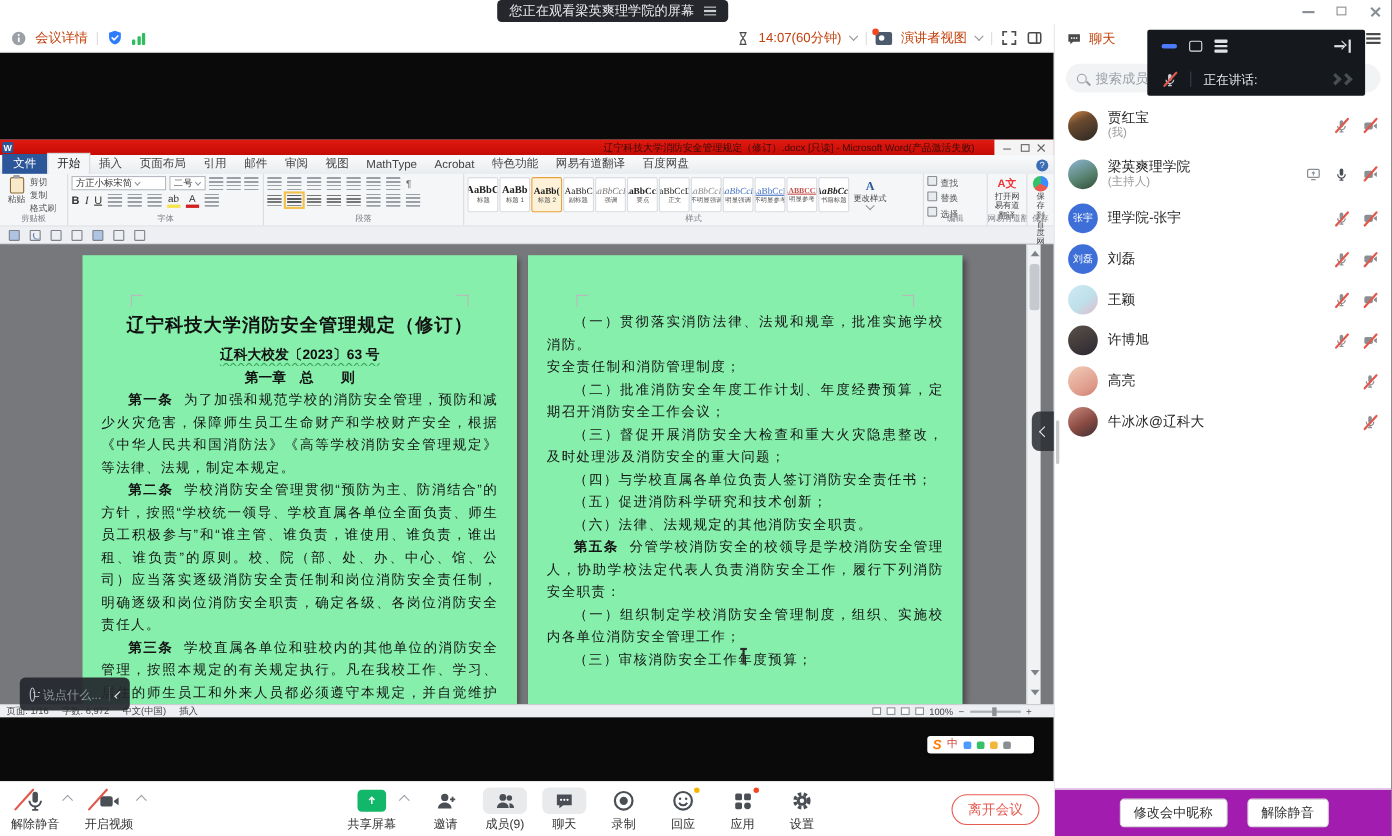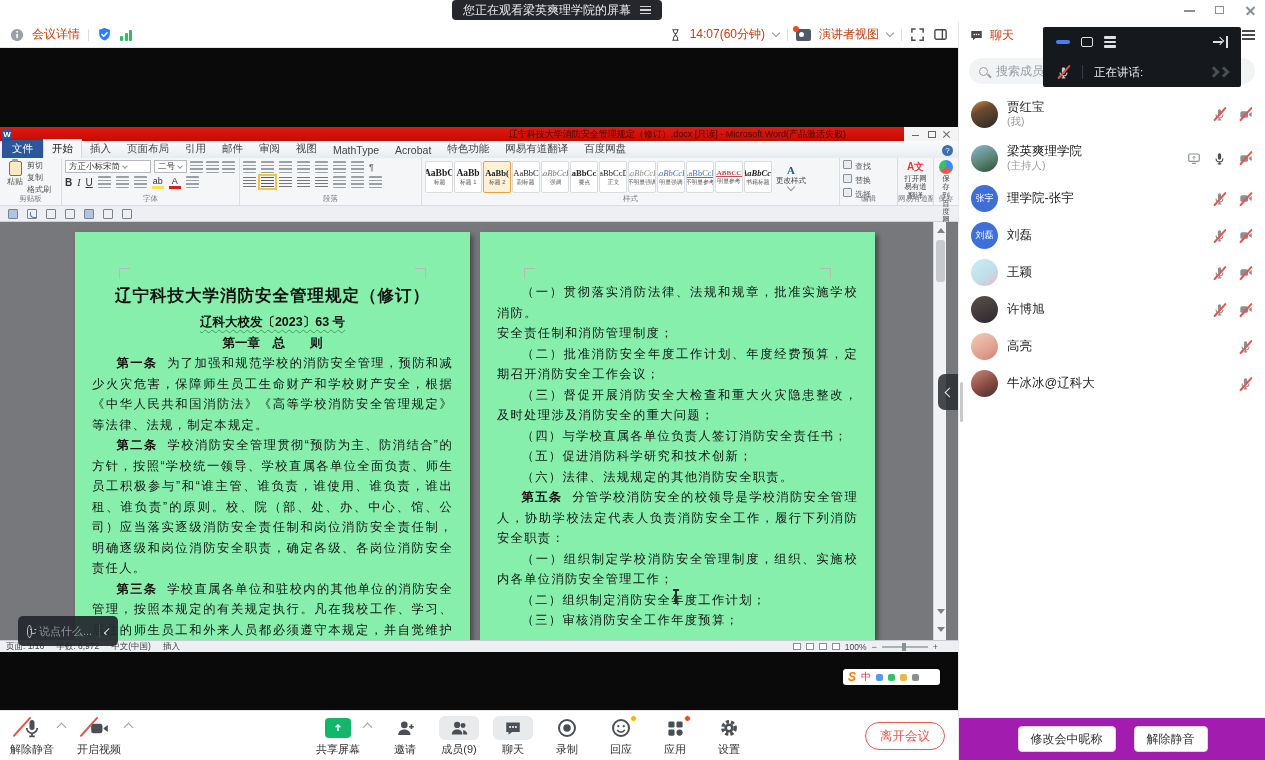--- a/index.html
+++ b/index.html
@@ -40,21 +40,21 @@
   .hamb{margin-left:auto;display:flex;flex-direction:column;gap:2.5px;cursor:pointer;}
   .hamb i{width:13px;height:1.6px;background:#4a4a4a;display:block;}
 
   
   .stage{position:absolute;left:0;top:48px;width:958px;height:662px;background:#0a0a0a;}
 
   
   .word{position:absolute;left:0;top:79px;width:958px;height:525px;background:#EDEFF2;}
   .wtitle{height:14px;background:linear-gradient(#E21A10,#C40B05);display:flex;align-items:center;padding:0 2px;position:relative;}
   .wico{width:10px;height:10px;background:#2B579A;color:#fff;font-size:8px;font-weight:bold;display:flex;align-items:center;justify-content:center;border-radius:1px;}
-  .wtitle-text{margin-left:auto;margin-right:110px;font-size:9px;color:#400906;white-space:nowrap;overflow:hidden;}
+  .wtitle-text{margin-left:auto;margin-right:70px;font-size:9px;color:#400906;white-space:nowrap;overflow:hidden;}
   .wctrls{position:absolute;right:0;top:0;width:54px;height:14px;background:#f4f4f4;display:flex;align-items:center;justify-content:space-evenly;}
   .wc{width:9px;height:9px;position:relative;cursor:pointer;}
   .wc.mn::after{content:"";position:absolute;left:1px;top:5px;width:7px;height:1.3px;background:#666;}
   .wc.mx::after{content:"";position:absolute;left:1px;top:1px;width:6px;height:5px;border:1.2px solid #666;}
   .wc.cl::before,.wc.cl::after{content:"";position:absolute;left:0;top:4px;width:9px;height:1.3px;background:#666;}
   .wc.cl::before{transform:rotate(45deg);}.wc.cl::after{transform:rotate(-45deg);}
   .wtabs{height:17px;background:linear-gradient(#FAFBFC,#E9ECEF);display:flex;align-items:flex-end;padding-left:2px;position:relative;}
   .wtab{font-size:10.5px;color:#444;padding:2px 8px 2px;cursor:pointer;white-space:nowrap;}
   .wtab.file{background:#2B579A;color:#fff;padding:2px 10px;}
   .wtab.active{background:#F4F6F8;border:1px solid #D5D8DC;border-bottom:none;color:#222;}
@@ -525,21 +525,20 @@
         <div class="page pgR" style="padding-top:50px;">
           <p class="doc-p"><span>（一）贯彻落实消防法律、法规和规章，批准实施学校消防。</span></p>
           <p class="doc-p noind"><span>安全责任制和消防管理制度；</span></p>
           <p class="doc-p"><span>（二）批准消防安全年度工作计划、年度经费预算，定期召开消防安全工作会议；</span></p>
           <p class="doc-p"><span>（三）督促开展消防安全大检查和重大火灾隐患整改，及时处理涉及消防安全的重大问题；</span></p>
           <p class="doc-p"><span>（四）与学校直属各单位负责人签订消防安全责任书；</span></p>
           <p class="doc-p"><span>（五）促进消防科学研究和技术创新；</span></p>
           <p class="doc-p"><span>（六）法律、法规规定的其他消防安全职责。</span></p>
           <p class="doc-p"><span class="lead">第五条</span><span>分管学校消防安全的校领导是学校消防安全管理人，协助学校法定代表人负责消防安全工作，履行下列消防安全职责：</span></p>
           <p class="doc-p"><span>（一）组织制定学校消防安全管理制度，组织、实施校内各单位消防安全管理工作；</span></p>
-          <p class="doc-p"><span>（二）组织制定消防安全年度工作计划；</span></p>
           <p class="doc-p"><span>（三）审核消防安全工作年度预算；</span></p>
         </div>
         <div class="ibeam"></div>
         <div class="wscroll">
           <span class="wsarr up"></span>
           <span class="wthumb"></span>
           <span class="wsarr d1"></span>
           <span class="wsarr d2"></span>
         </div>
       </div>

